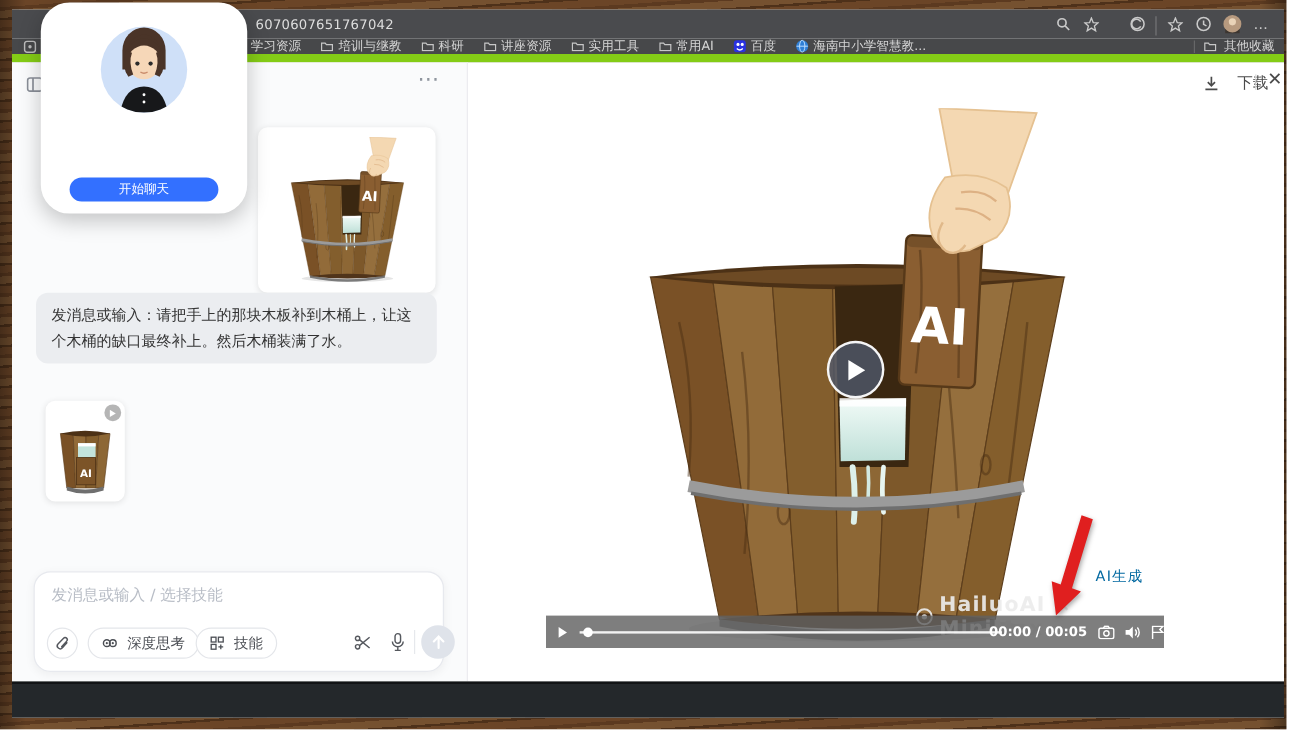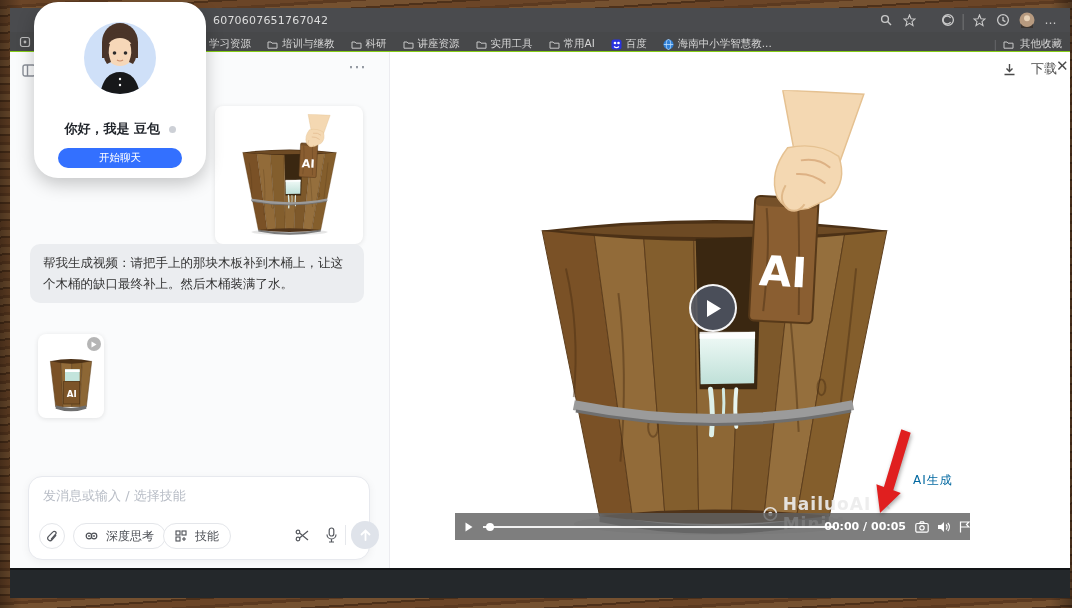--- a/index.html
+++ b/index.html
@@ -7,21 +7,21 @@
   body { font-family:"DejaVu Sans","Liberation Sans",sans-serif; }
   .page { position:relative; width:1072px; height:608px;
     background:
       linear-gradient(90deg, rgba(0,0,0,.35), rgba(0,0,0,0) 2%, rgba(0,0,0,0) 98%, rgba(0,0,0,.35)),
       repeating-linear-gradient(176deg, #6b4527 0 6px, #5c3a20 6px 9px, #755130 9px 15px, #4e311a 15px 17px);
   }
   .abs { position:absolute; }
   
   .screen { left:10px; top:8px; width:1060px; height:590px; background:#fff; }
   .addrbar { left:0; top:0; width:1060px; height:24px; background:#4a4b4e; display:flex; align-items:center; color:#cfcfcf; }
-  .bkbar { left:0; top:24px; width:1060px; height:20px; background:#47484a; border-bottom:1px solid #84cc16; display:flex; align-items:flex-end; color:#d6d6d6; font-size:10.5px; }
+  .bkbar { left:0; top:24px; width:1060px; height:20px; background:#47484a; border-bottom:7px solid #84cc16; display:flex; align-items:center; color:#d6d6d6; font-size:10.5px; }
   .urltext { color:#dedede; font-size:11px; letter-spacing:.2px; }
   .searchpill { display:flex; align-items:center; gap:6px; background:#38393b; border-radius:11px; height:18px; padding:0 10px; width:158px; }
   .searchpill input { background:transparent; border:none; outline:none; color:#c9c9c9; font-size:10.5px; width:110px; font-family:inherit; }
   .searchpill input::placeholder { color:#b5b5b5; }
   .chromeicon { display:inline-flex; align-items:center; justify-content:center; width:18px; height:18px; }
   .bmitem { display:flex; align-items:center; gap:4px; white-space:nowrap; }
   
   .content { left:0; top:44px; width:1060px; height:516px; background:#fff; overflow:hidden; }
   .leftpanel { left:0; top:0; width:380px; height:516px; background:#fafbfc; border-right:1px solid #ececf0; }
   .bezel { left:0; top:560px; width:1060px; height:30px; background:#24282b; border-top:2px solid #121416; }
@@ -255,21 +255,21 @@
             </svg>
         </span>
         <span class="abs dots3" style="left:338px; top:4px">⋯</span>
 
         <div class="abs card" style="left:205px; top:54px; width:148px; height:138px; display:flex; align-items:center; justify-content:center">
           <svg width="140" height="128" viewBox="0 0 520 452">
               <use href="#scene" xlink:href="#scene"></use>
             </svg>
         </div>
 
-        <div class="abs bubble" style="left:20px; top:192px; width:334px">帮我生成视频：请把手上的那块木板补到木桶上，让这个木桶的缺口最终补上。然后木桶装满了水。</div>
+        <div class="abs bubble" style="left:20px; top:192px; width:334px">发消息或输入：请把手上的那块木板补到木桶上，让这个木桶的缺口最终补上。然后木桶装满了水。</div>
 
         <div class="abs card" style="left:28px; top:282px; width:66px; height:84px; display:flex; align-items:flex-end; justify-content:center">
           <svg width="60" height="76" viewBox="0 0 90 112">
               <use href="#thumbscene" xlink:href="#thumbscene"></use>
             </svg>
           <span class="abs" style="right:3px; top:3px; width:14px; height:14px; border-radius:50%; background:rgba(120,120,120,.55); display:flex; align-items:center; justify-content:center">
             <svg width="6" height="7" viewBox="0 0 6 7">
                 <polygon points="0.5,0.5 5.5,3.5 0.5,6.5" fill="#fff"></polygon>
               </svg>
           </span>
@@ -401,24 +401,20 @@
         <path d="M21,20 q-4,14 2,22 l4,-2 q-4,-10 -1,-18 Z" fill="#4a3428"></path>
         <path d="M51,20 q4,14 -2,22 l-4,-2 q4,-10 1,-18 Z" fill="#4a3428"></path>
         <circle cx="30.5" cy="31" r="1.8" fill="#2b2b2b"></circle>
           <circle cx="41.5" cy="31" r="1.8" fill="#2b2b2b"></circle>
         <path d="M33,38 q3,2 6,0" stroke="#c98b6b" stroke-width="1.2" fill="none"></path>
         <path d="M16,72 q4,-22 20,-22 q16,0 20,22 Z" fill="#17181a"></path>
         <circle cx="36" cy="57" r="1.2" fill="#fff"></circle>
           <circle cx="36" cy="63" r="1.2" fill="#fff"></circle>
       </svg>
     </span>
-    <div class="abs greet-title" style="top:114px">
-      <span>你好，我是 豆包</span>
-      <span style="display:inline-block; width:7px; height:7px; border-radius:50%; background:#cdd0d6; margin-left:4px"></span>
-    </div>
     <button class="abs startbtn">开始聊天</button>
   </div>
 
   <svg class="abs redarrow" style="left:872px; top:425px" width="48" height="96" viewBox="0 0 48 96">
     <polygon points="29.3,4.3 38.7,7.7 21.3,65.2 28.8,67.9 8,88 4.4,59.3 11.9,62" fill="#e01f1f"></polygon>
   </svg>
 
 
 </div>
 

